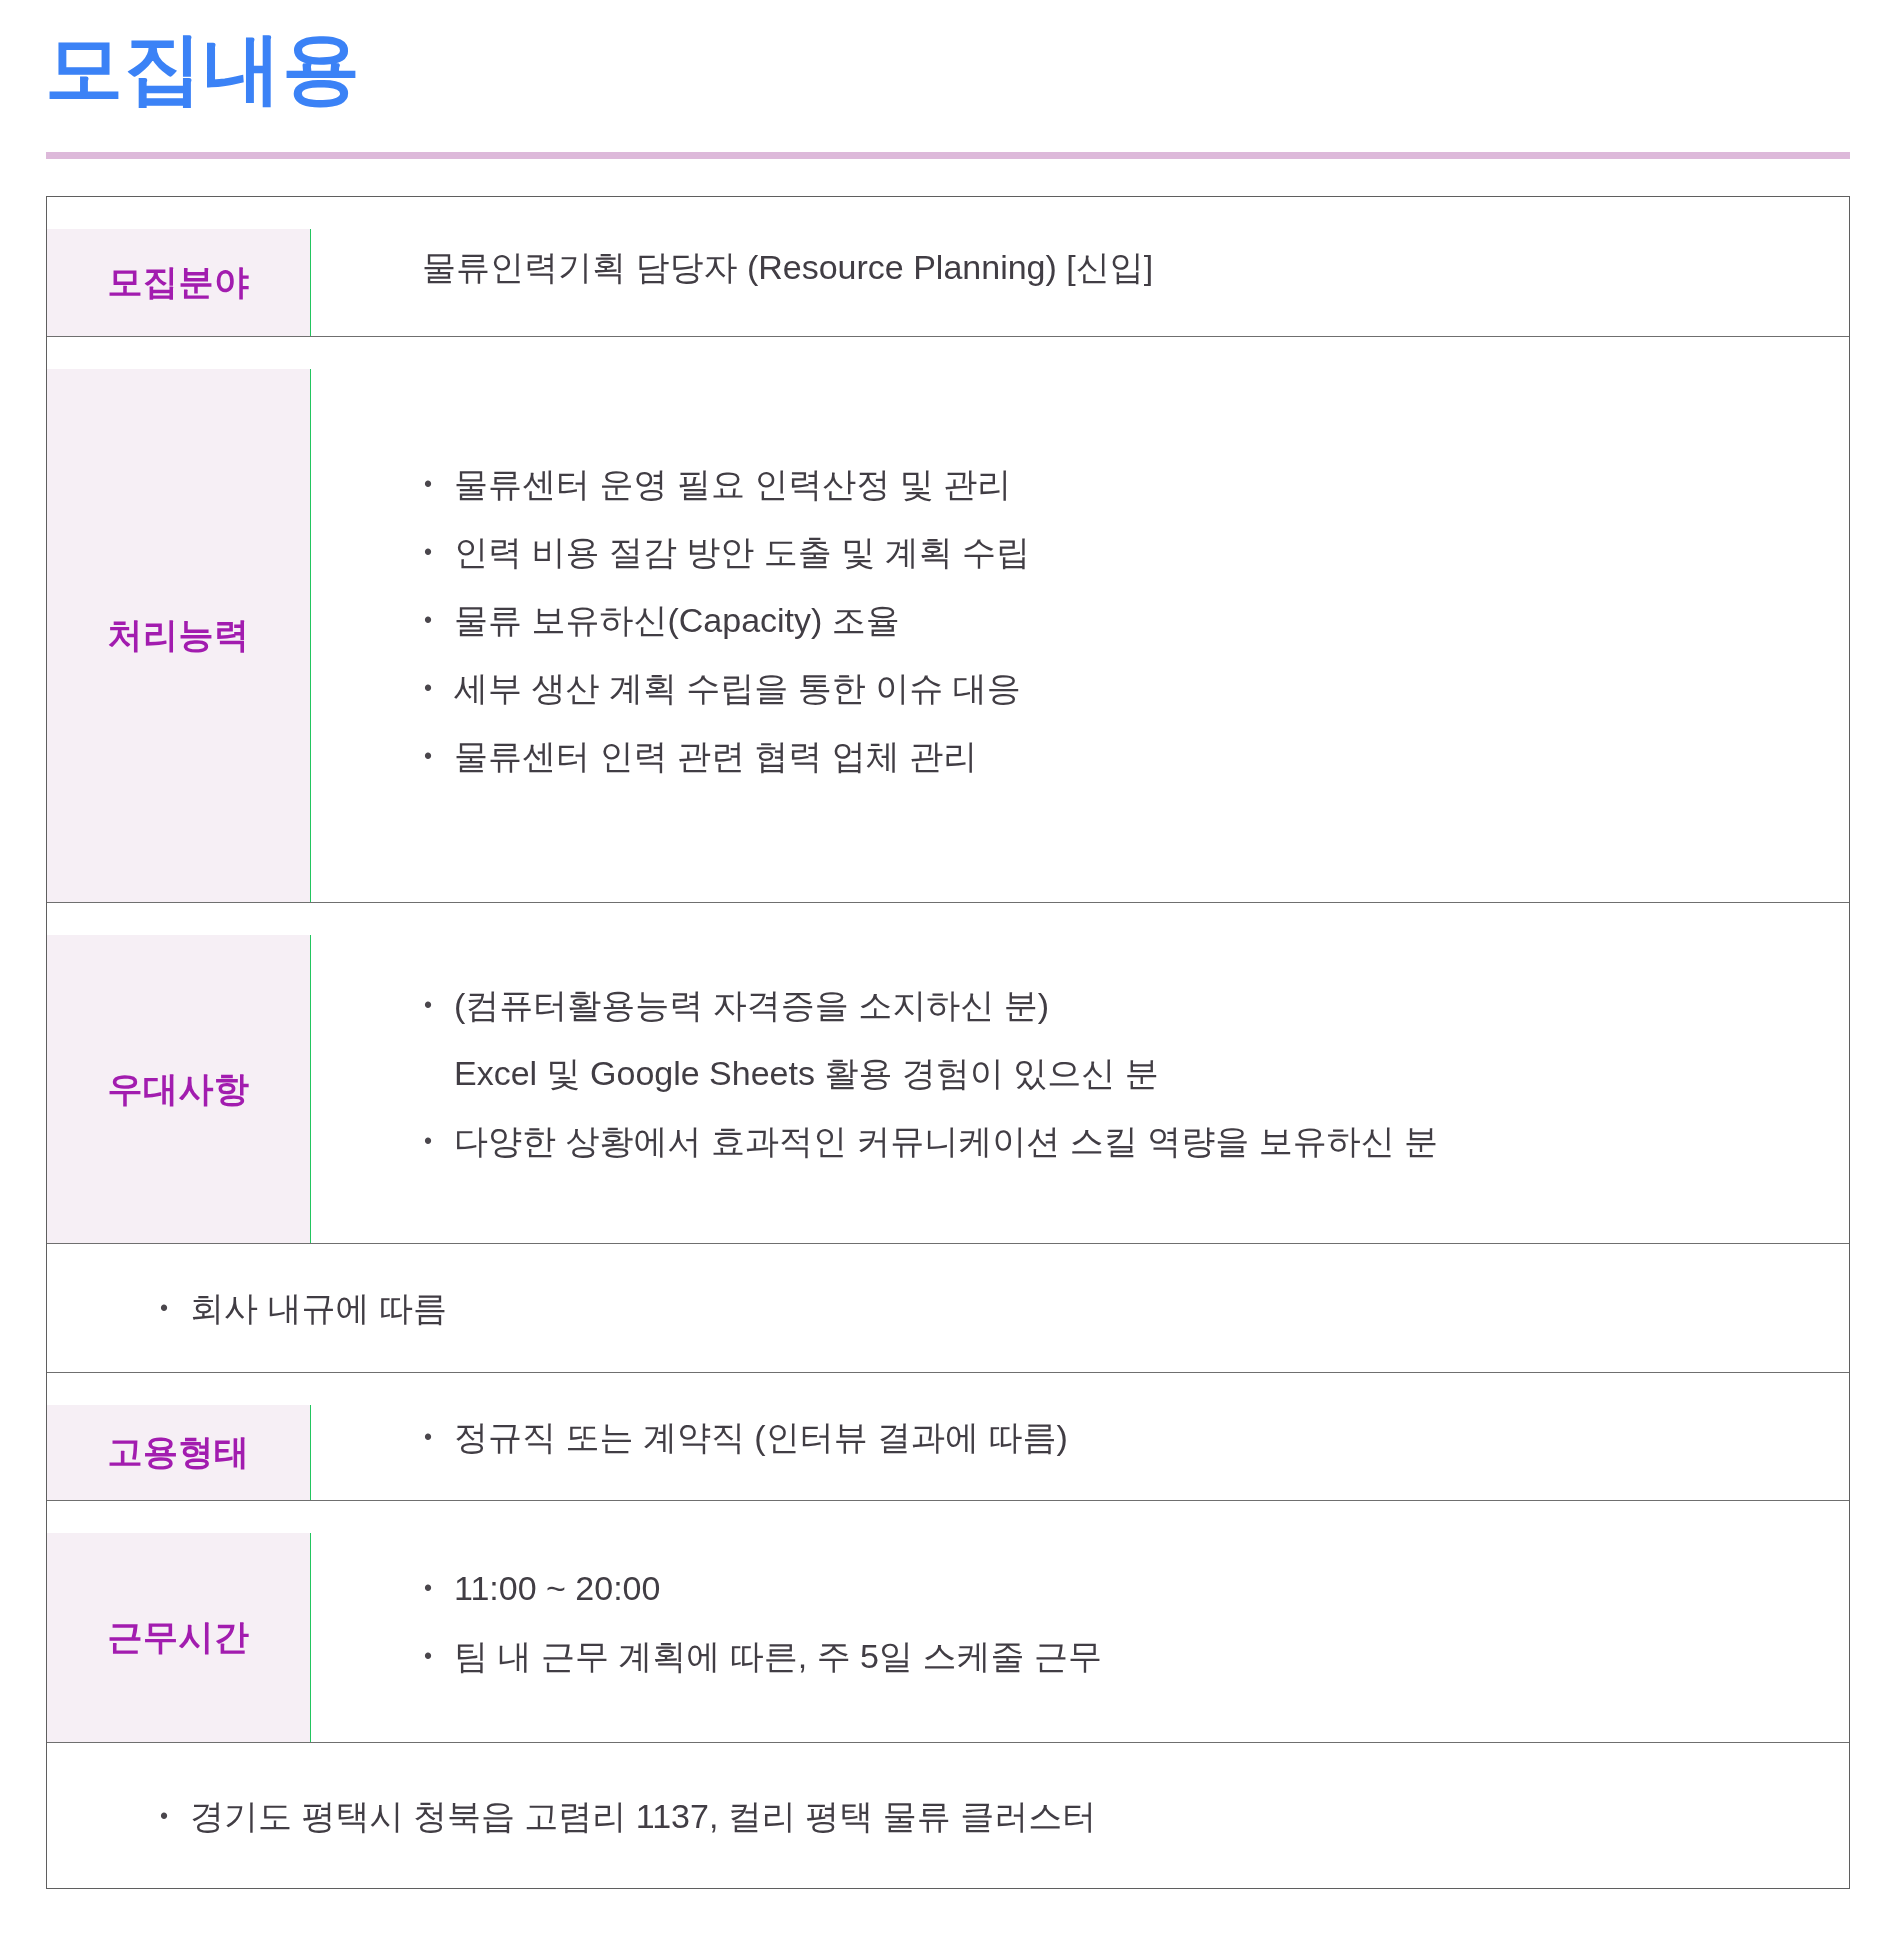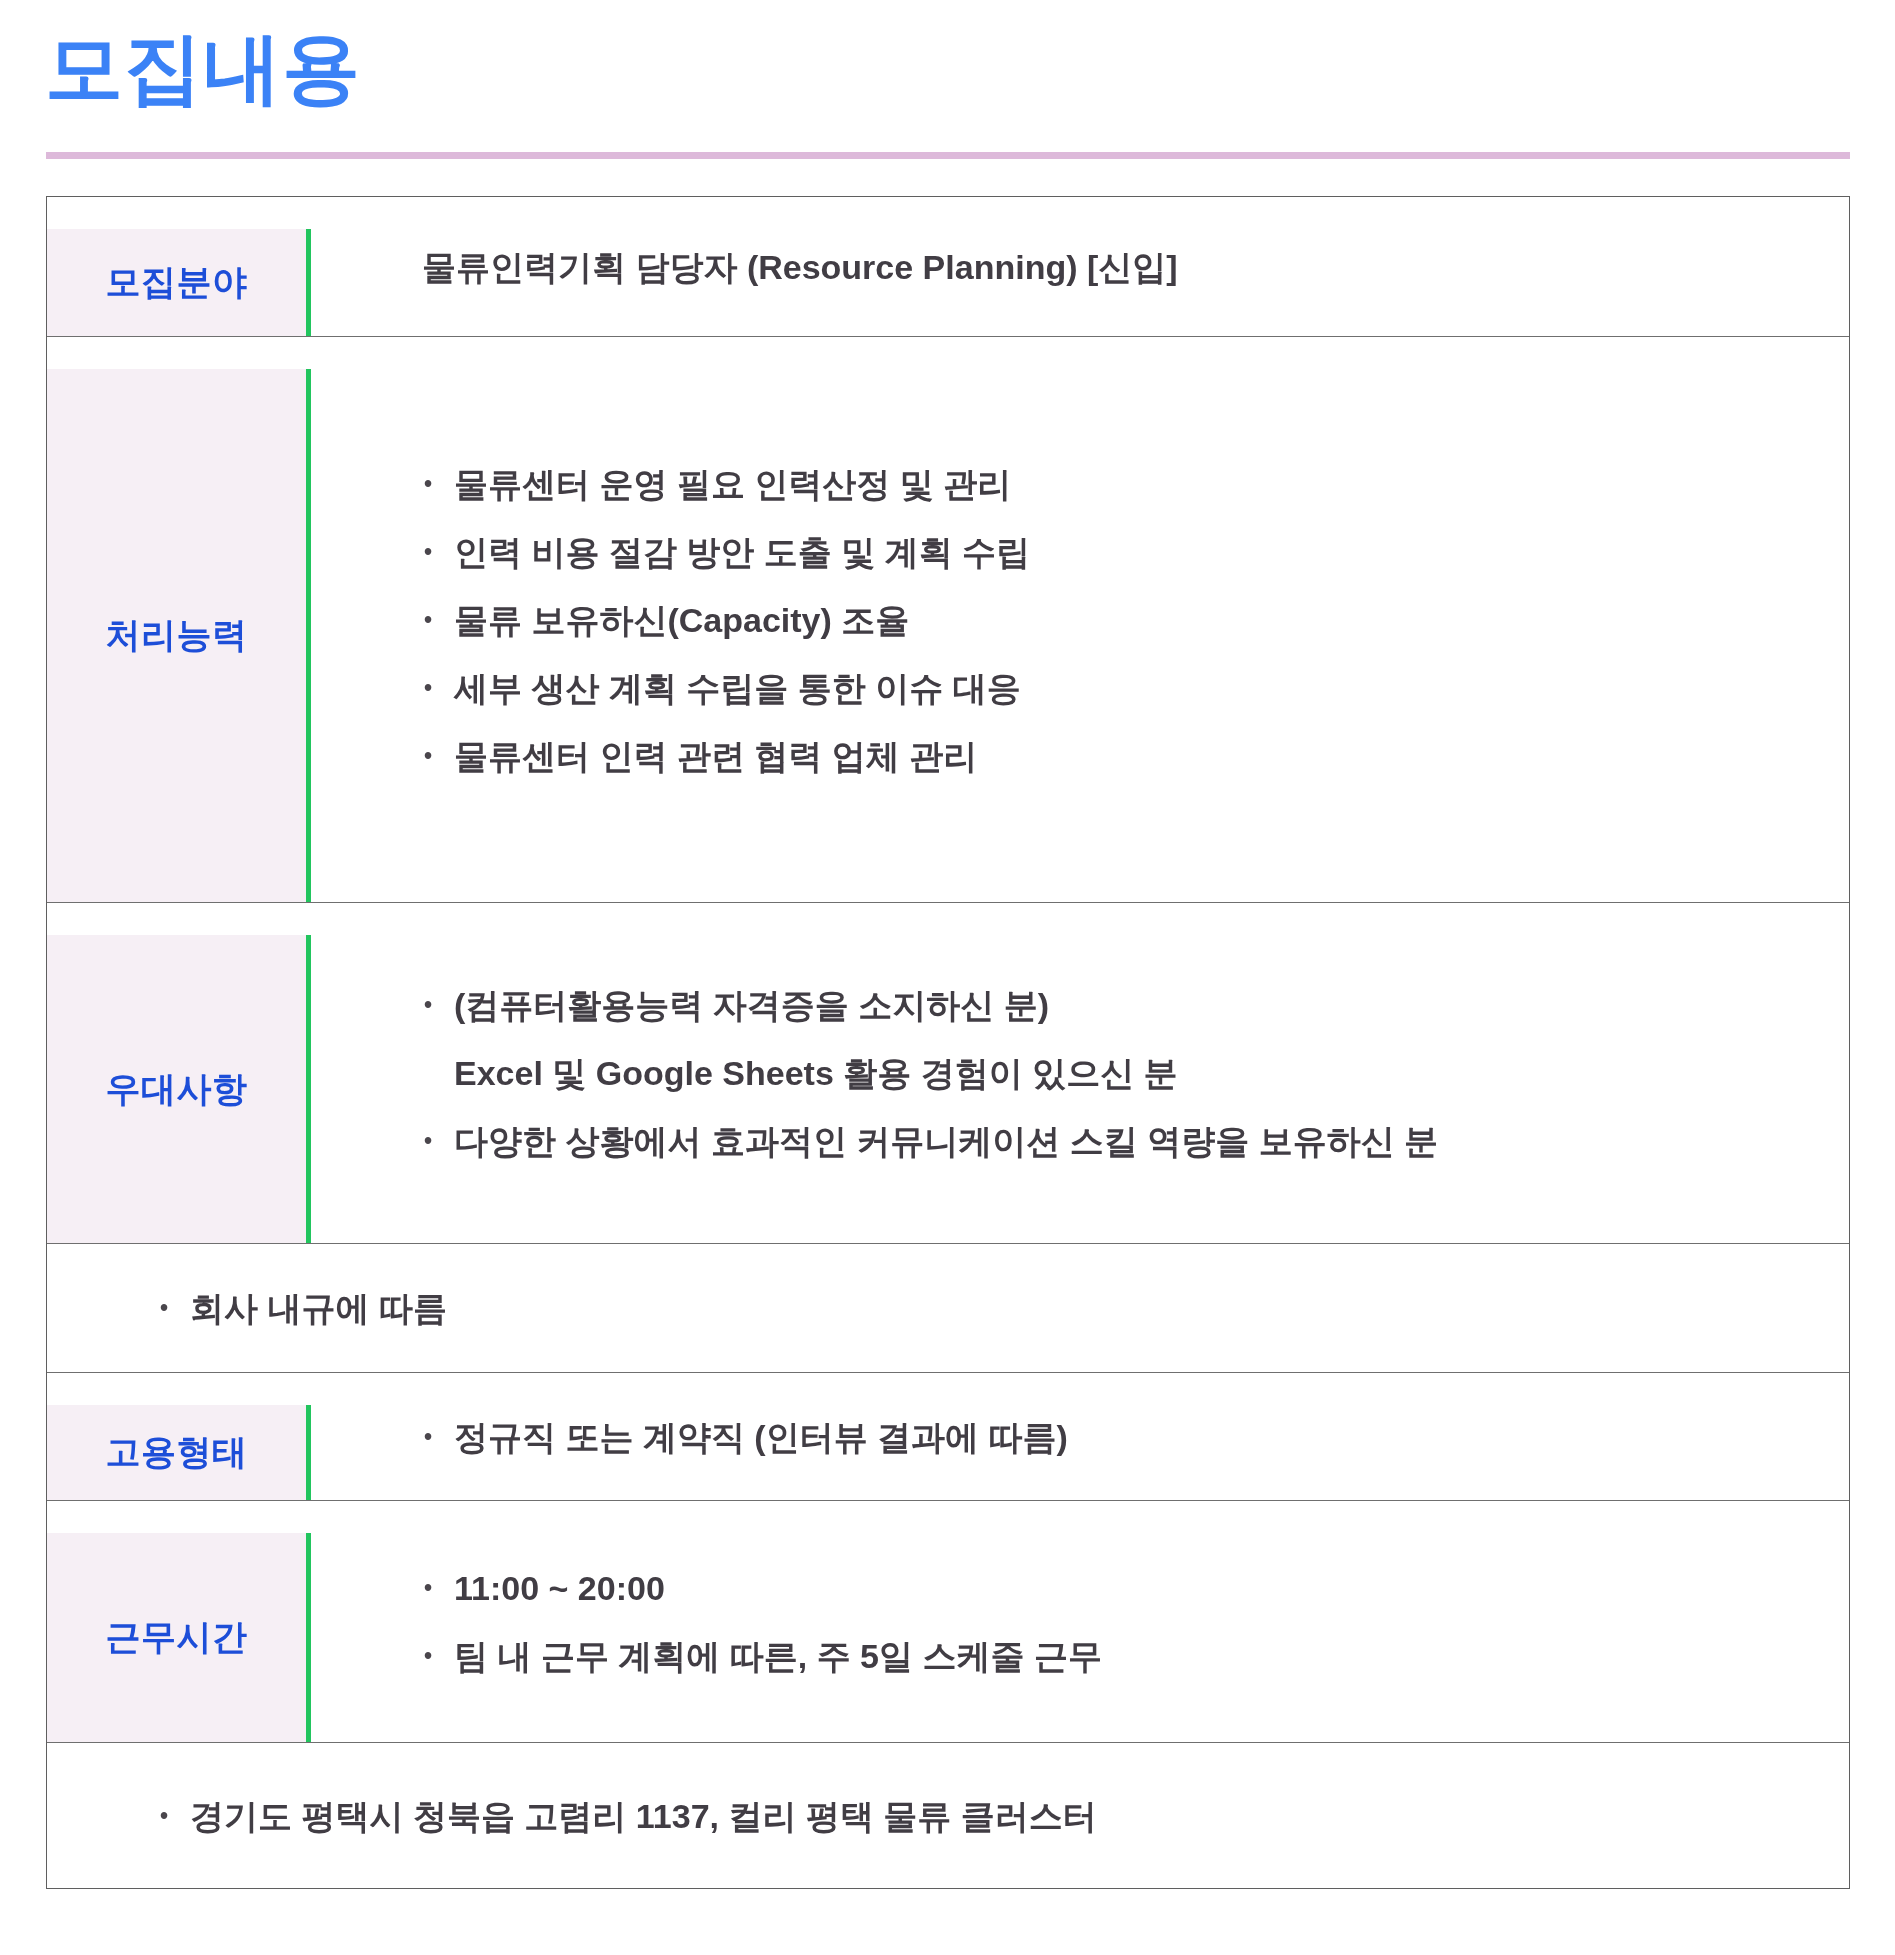--- a/index.html
+++ b/index.html
@@ -48,41 +48,41 @@
   .row:nth-of-type(4) { height: 129px; }
   .row:nth-of-type(5) { height: 128px; }
   .row:nth-of-type(6) { height: 242px; }
   .row:nth-of-type(7) { height: 146px; }
 
   .label {
     width: 264px;
     flex: 0 0 264px;
     box-sizing: border-box;
     background: #f6eff5;
-    border-right: 5px solid #22c55e;
+    border-right: 1px solid #22c55e;
     display: flex;
     align-items: center;
     justify-content: center;
     font-size: 35px;
     font-weight: 700;
-    color: #1d4ed8;
+    color: #a21caf;
     letter-spacing: 0.5px;
     margin-top: 32px;
   }
 
   .content {
     flex: 1 1 auto;
     display: flex;
     flex-direction: column;
     justify-content: center;
     padding-left: 111px;
     padding-right: 31px;
     box-sizing: border-box;
     font-size: 34px;
-    font-weight: 700;
+    font-weight: 400;
     line-height: 68px;
     color: #413d44;
   }
 
   .item { display: grid; grid-template-columns: 32px 1fr; }
   .item.plain { grid-template-columns: 1fr; }
   .bullet {
     font-size: 23px;
     line-height: 68px;
     color: #4a464c;

